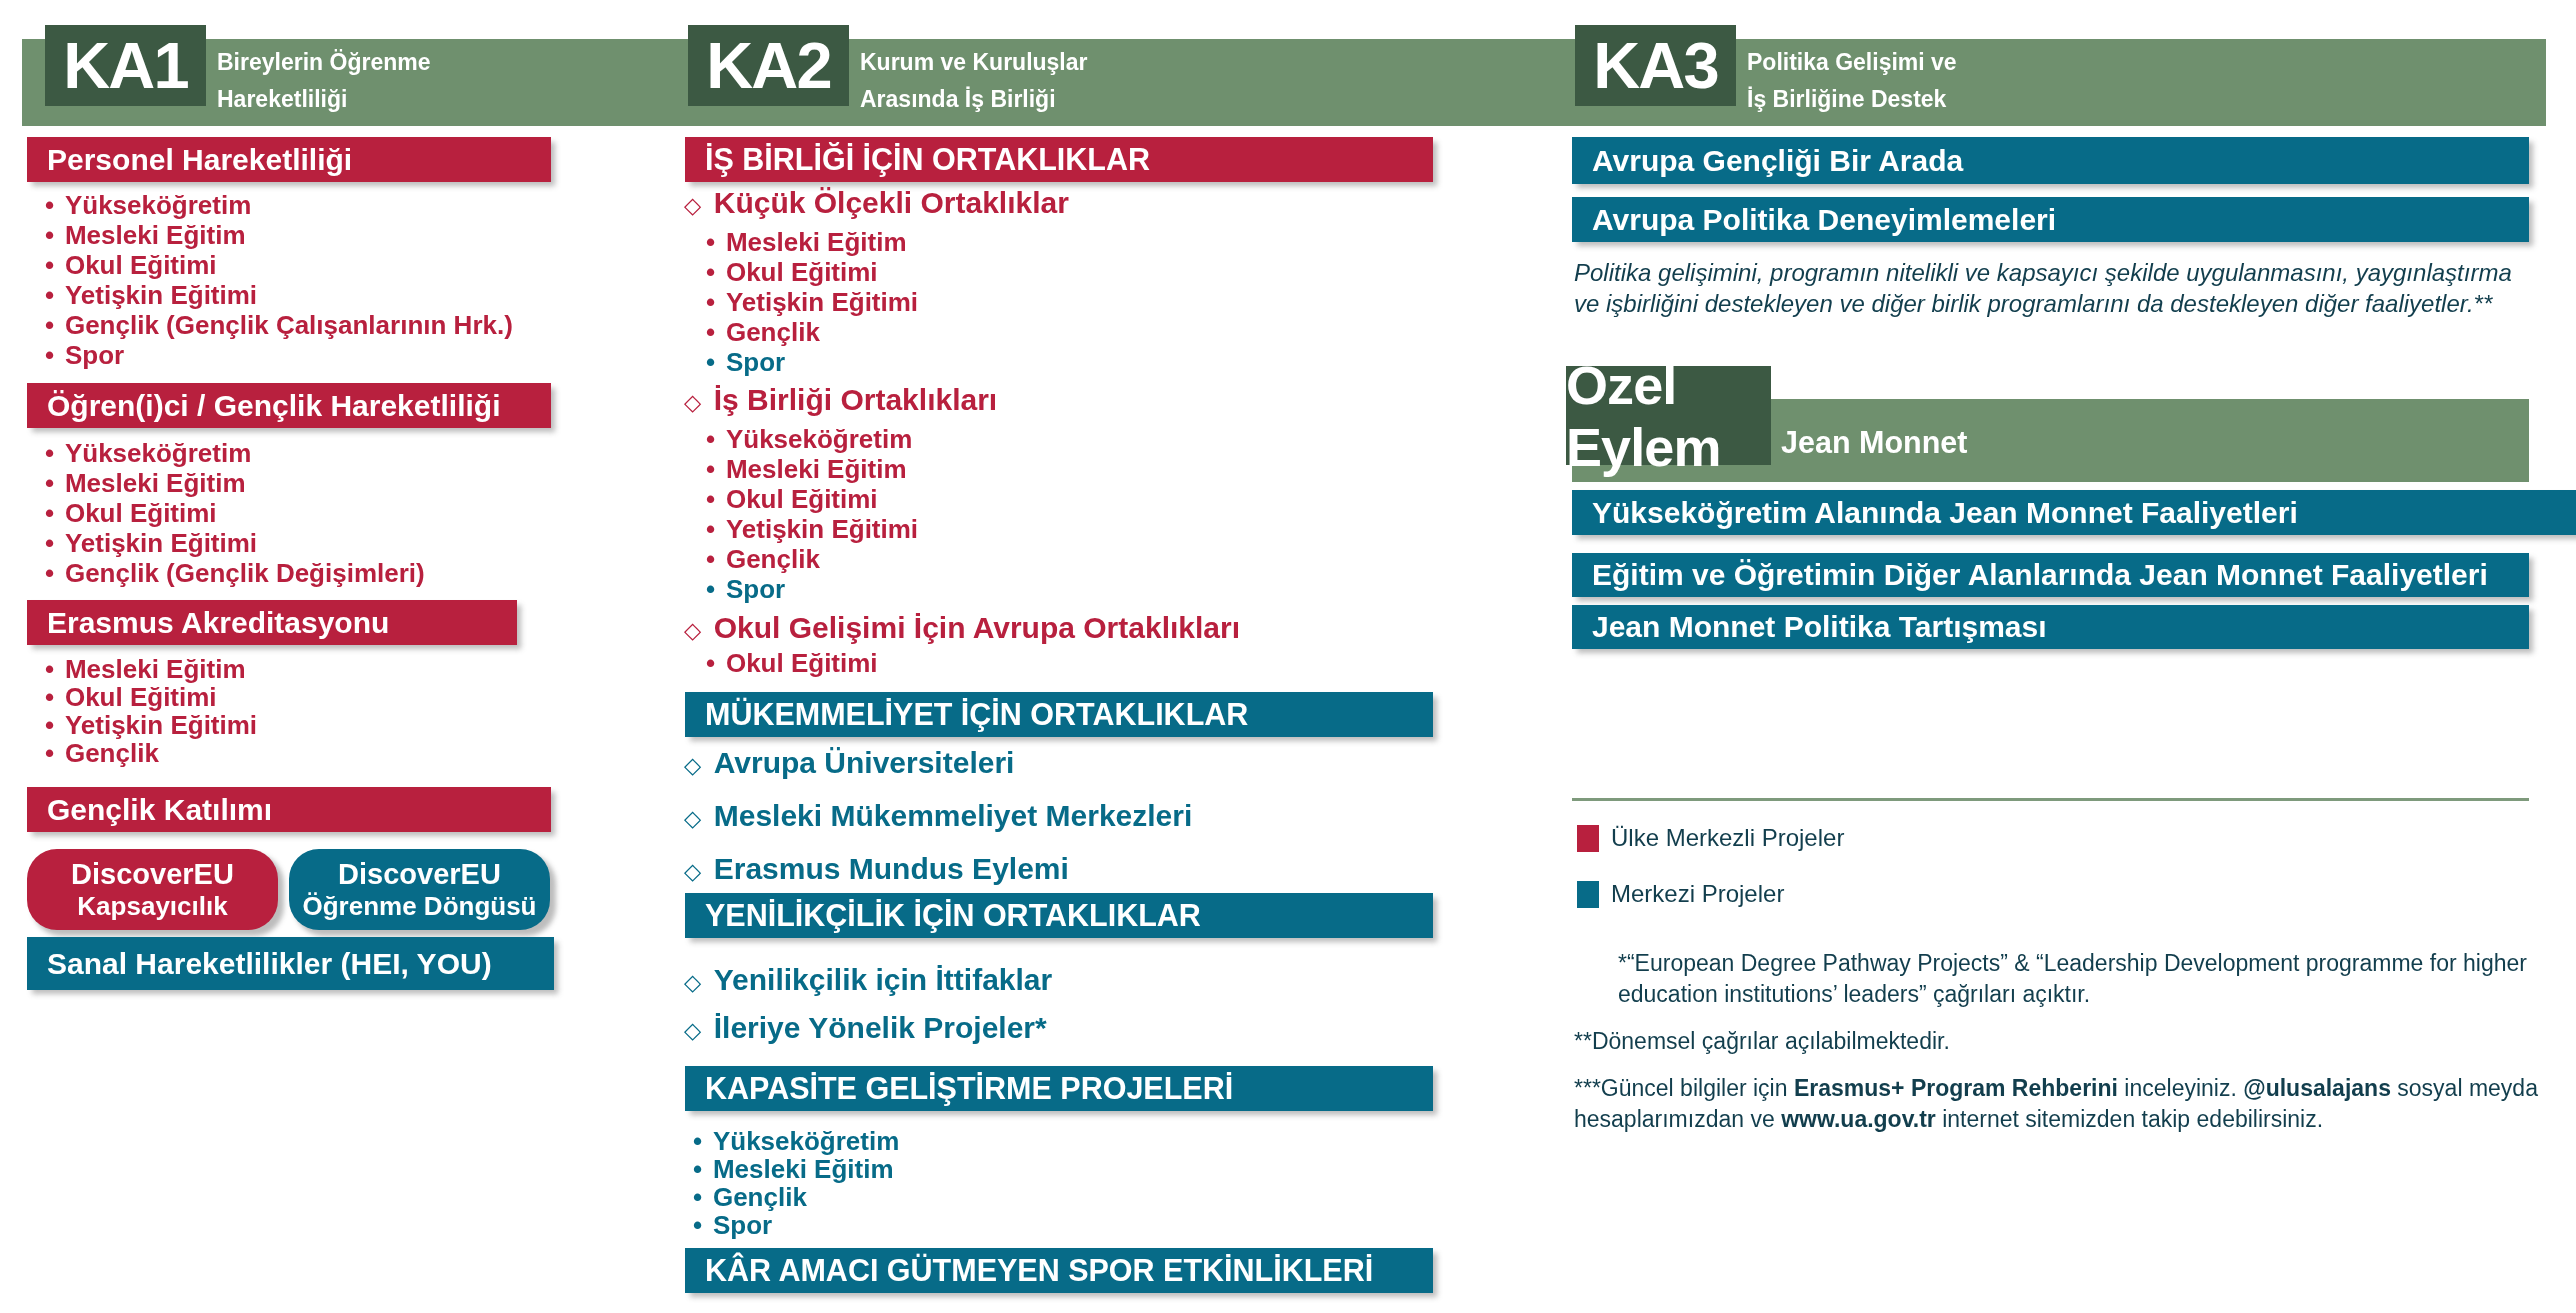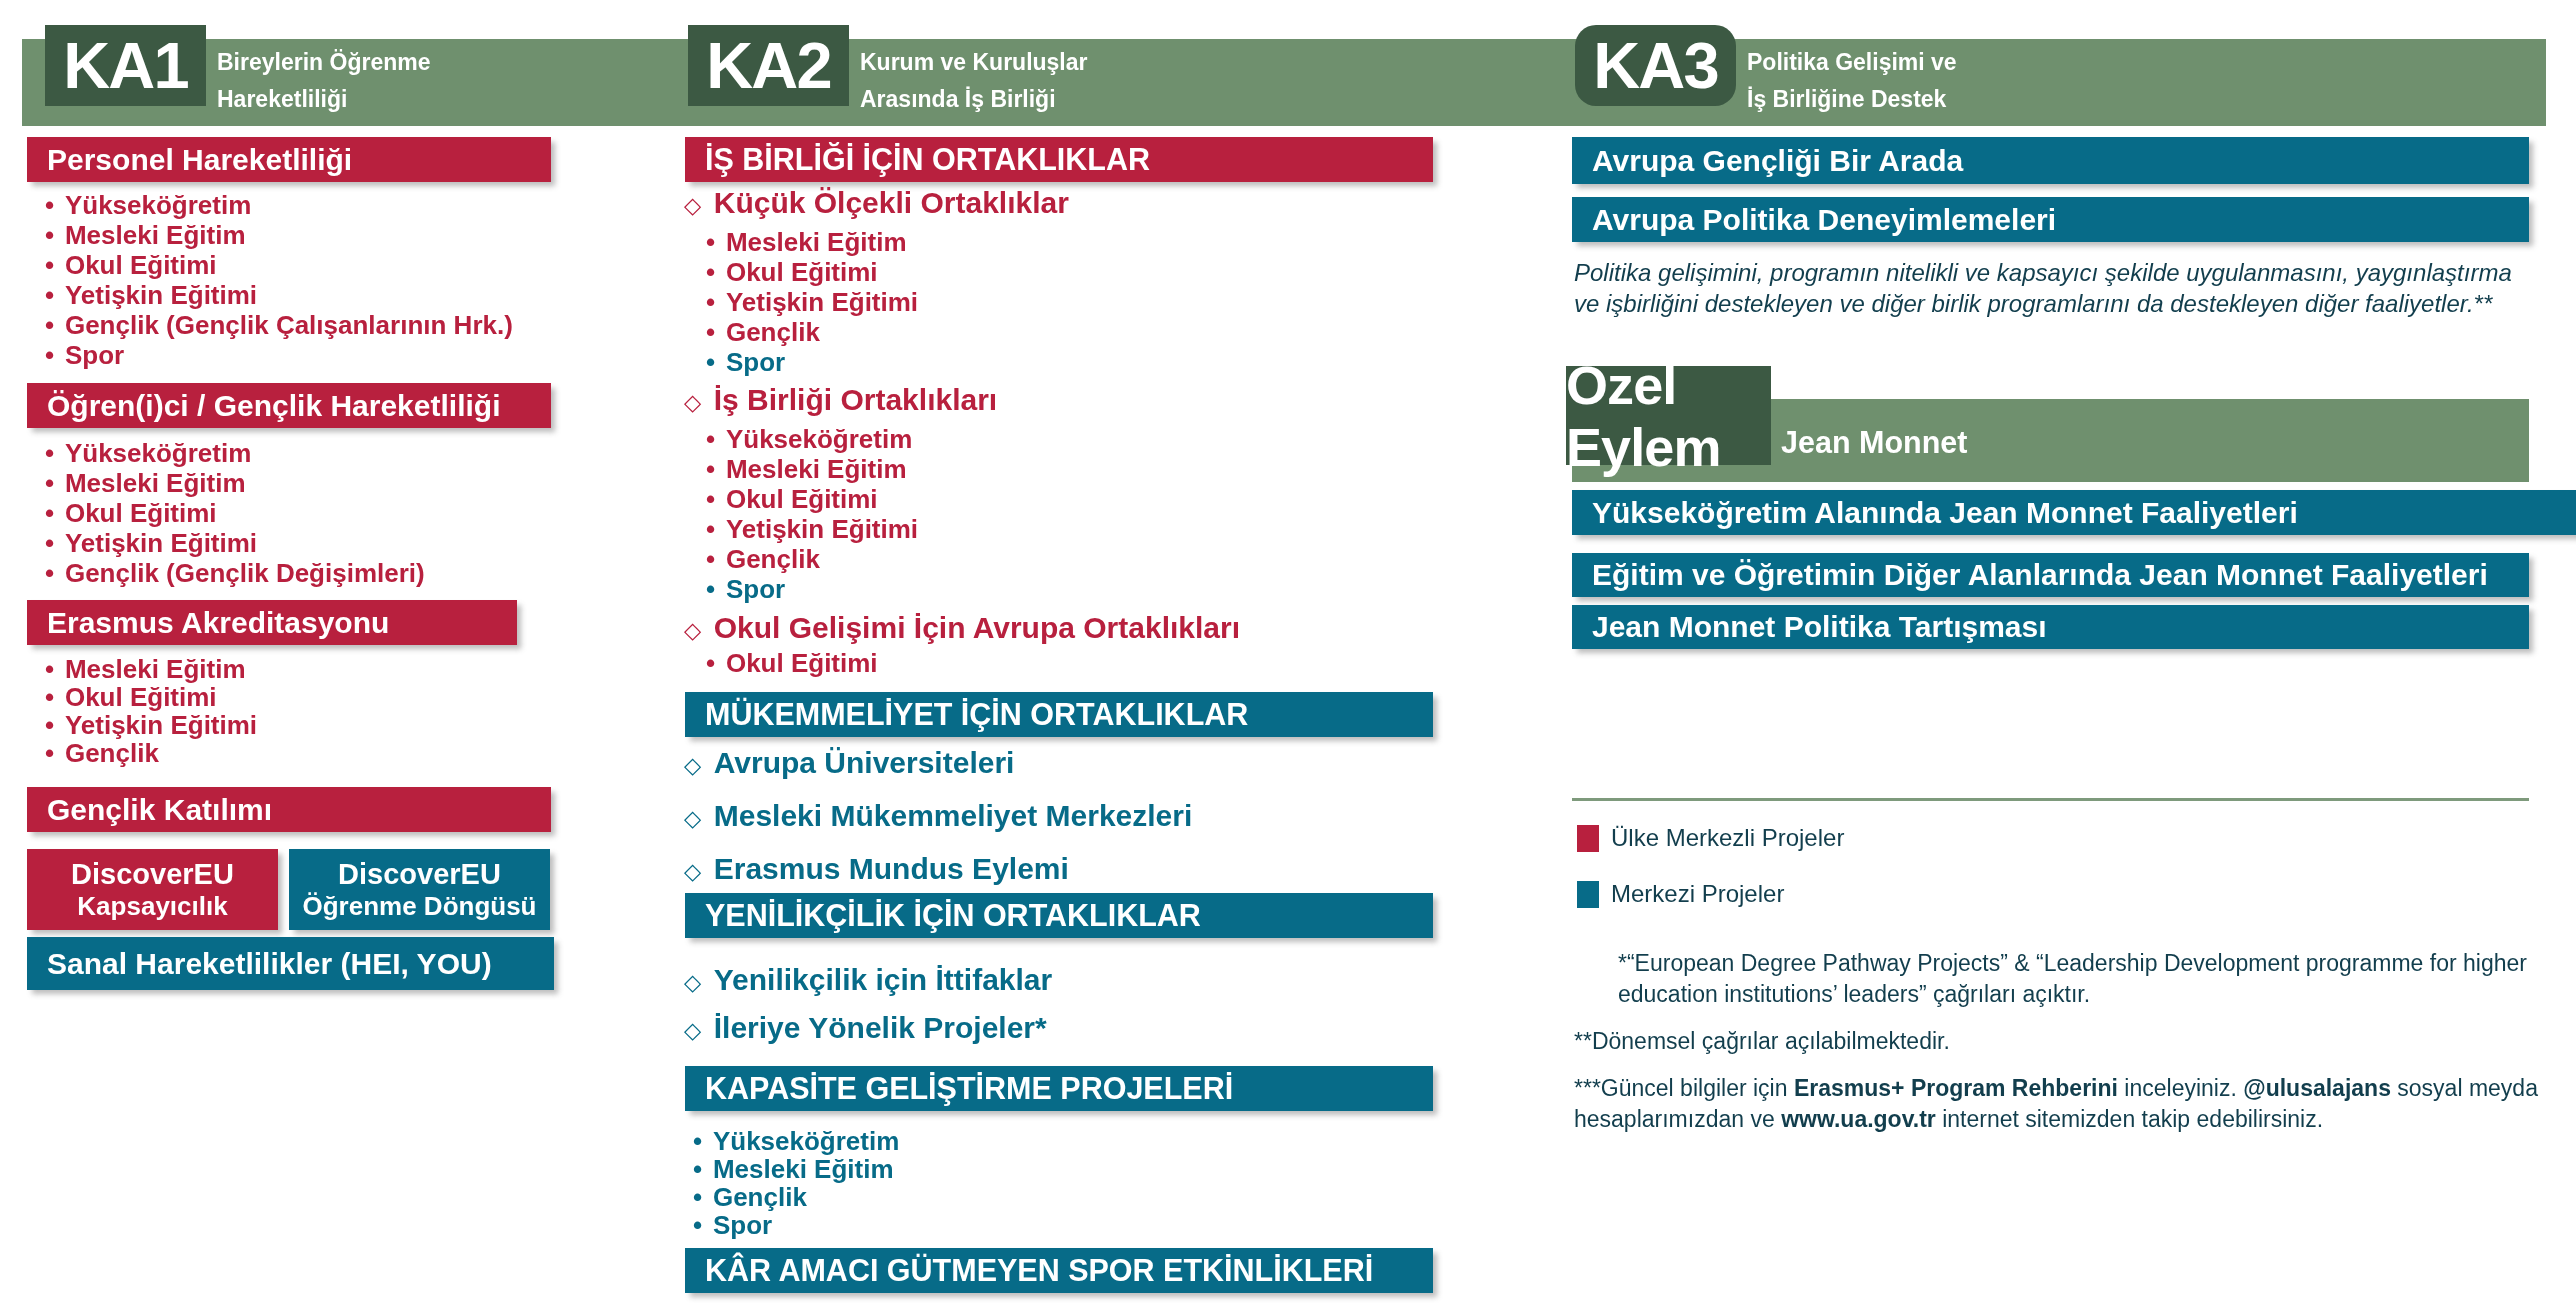--- a/index.html
+++ b/index.html
@@ -28,21 +28,21 @@
   .list .li{display:flex;align-items:baseline;font-weight:bold;font-size:26px;line-height:30px;color:var(--cr);white-space:nowrap;}
   .list .li.t{color:var(--te);}
   .list .mk{margin-right:10.8px;}
   .list.dl .li{font-size:30px;line-height:50px;}
   .list.dl2 .li{font-size:30px;line-height:45px;}
   .list.dl .mk,.list.dl2 .mk{font-size:22.4px;margin-right:12.5px;}
   .list.small .li{line-height:28px;}
   .dh{display:flex;align-items:baseline;font-weight:bold;font-size:30px;color:var(--cr);white-space:nowrap;}
   .dh .mk{font-size:22.4px;margin-right:12.5px;}
   .dbox{color:#fff;font-weight:bold;text-align:center;display:flex;flex-direction:column;
-    align-items:center;justify-content:center;box-shadow:5.4px 5.4px 5.4px rgba(90,90,90,.40);}
+    align-items:center;justify-content:center;box-shadow:5.4px 5.4px 5.4px rgba(90,90,90,.40);border-radius:30px;}
   .dbox .l1{font-size:29px;line-height:34px;}
   .dbox .l2{font-size:26px;line-height:30.5px;}
   .note{font-style:italic;font-size:24px;line-height:30.5px;color:var(--ink);font-weight:normal;}
   .ozelbox{left:1566px;top:366px;width:205px;height:99px;background:var(--dg);color:#fff;
     font-weight:bold;font-size:54px;letter-spacing:-0.9px;display:flex;align-items:center;justify-content:center;z-index:2;}
   .ozelband{left:1572px;top:399px;width:957px;height:83px;background:var(--lg);z-index:1;}
   .jmlabel{left:1781px;top:425px;color:#fff;font-weight:bold;font-size:30.5px;z-index:3;white-space:nowrap;}
   .hr{left:1572px;top:798px;width:957px;height:2.7px;background:#7E9A7C;}
   .legend{display:flex;align-items:center;}
   .legend .sq{width:21.5px;height:27px;margin-right:12.5px;}
@@ -66,21 +66,21 @@
   </div>
 
   <div class="abs kabox" style="left:688px;">
     <span>KA2</span>
   </div>
   <div class="abs kahead" style="left:860px;">
     <div>Kurum ve Kuruluşlar</div>
     <div>Arasında İş Birliği</div>
   </div>
 
-  <div class="abs kabox" style="left:1575px;border-radius:21px;">
+  <div class="abs kabox" style="left:1575px;">
     <span>KA3</span>
   </div>
   <div class="abs banner crimson" style="left:27px;top:137px;width:524px;">
     <span>Personel Hareketliliği</span>
   </div>
 
   <div class="abs kahead" style="left:1747px;">
     <div>Politika Gelişimi ve</div>
     <div>İş Birliğine Destek</div>
   </div>

